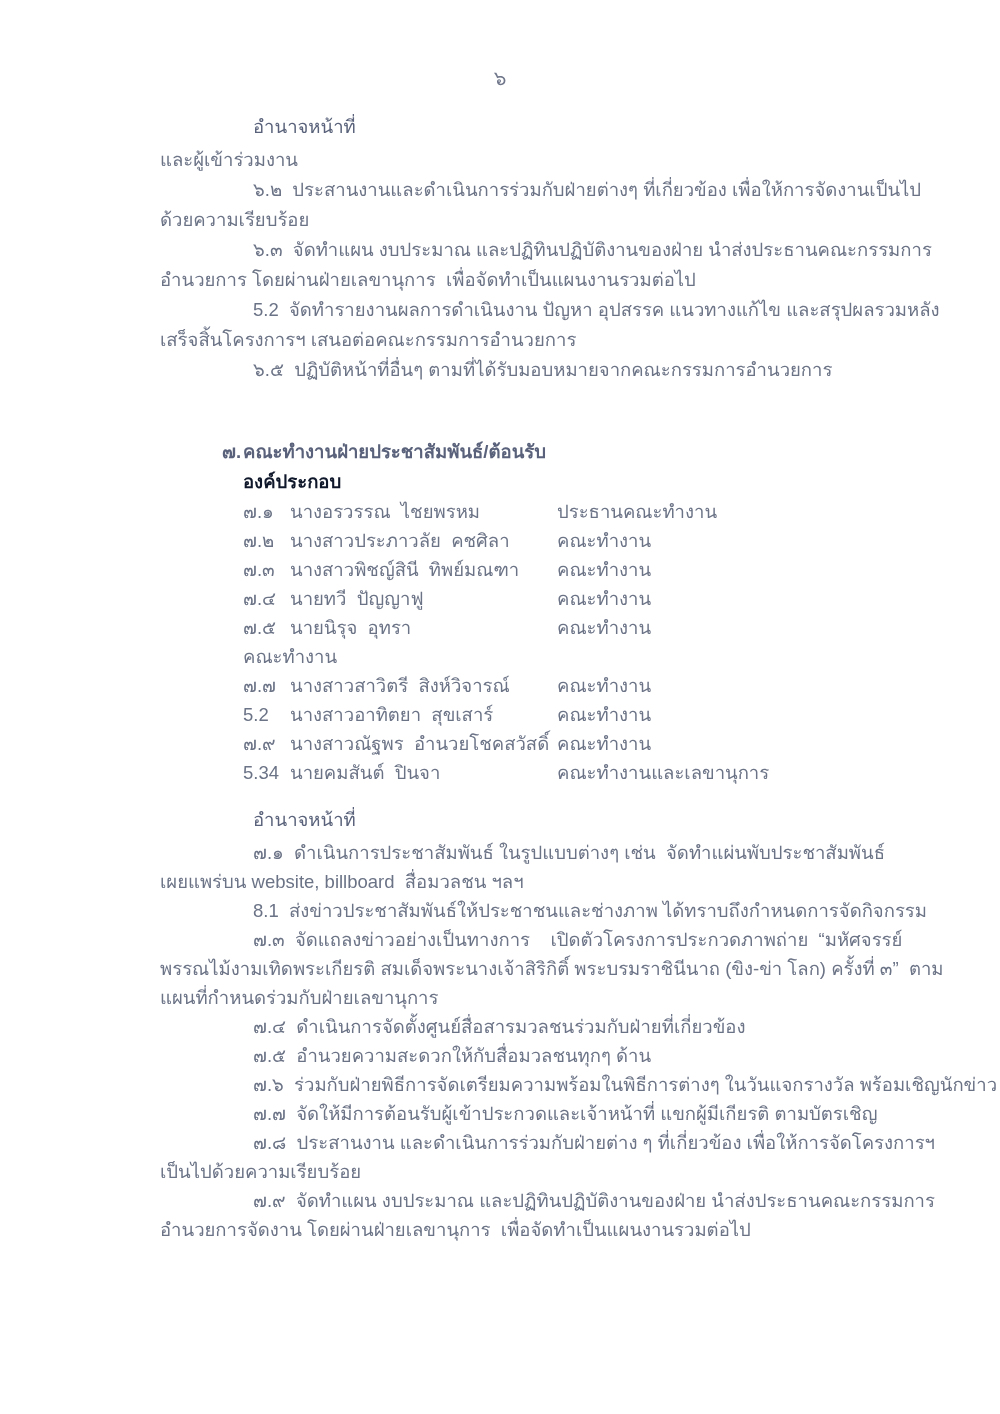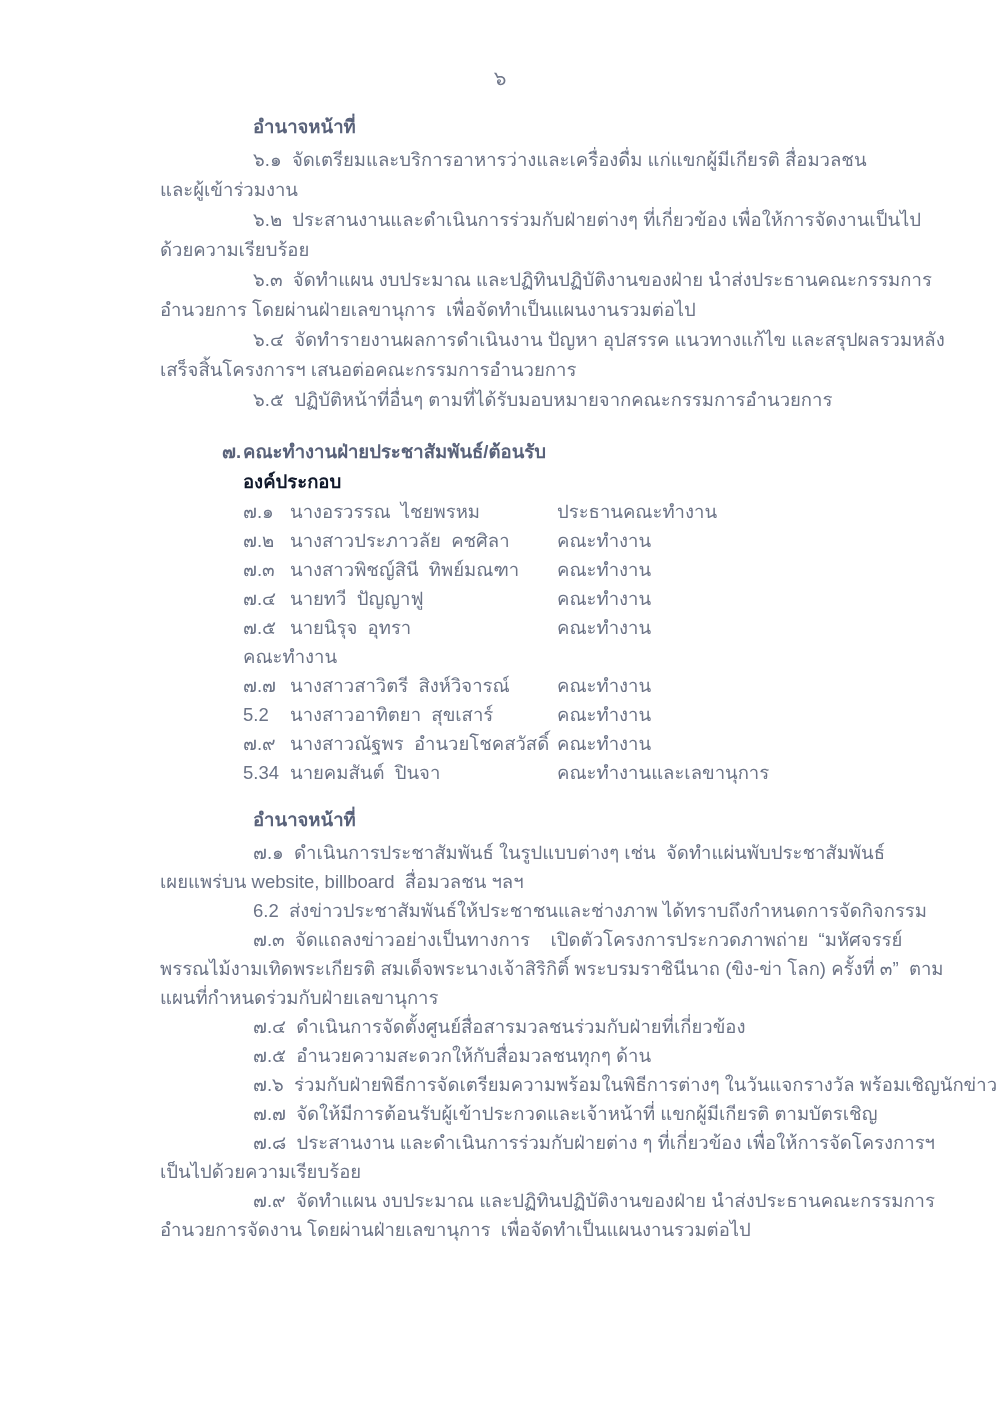--- a/index.html
+++ b/index.html
@@ -21,21 +21,21 @@
     width:1000px;
     text-align:center;
     font-size:20px;
     color:#70778a;
   }
   .block{position:absolute;left:160px;width:760px;}
   .b-sec6{top:112px;}
   .b-sec7comp{top:437px;}
   .b-sec7duties{top:805px;}
   .duties-heading{
-    font-weight:bold;
+    font-weight:normal;
     color:#59627a;
     padding-left:93px;
     height:33px;
     line-height:30px;
     white-space:pre;
   }
   .line{
     height:30px;
     line-height:30px;
     white-space:pre;
@@ -75,27 +75,26 @@
 </style>
 </head>
 <body>
 
 <div class="page">
 
   <div class="pageno">๖</div>
 
   <div class="block b-sec6">
     <div class="duties-heading">อำนาจหน้าที่</div>
-    <div class="line para">๖.๑  จัดเตรียมและบริการอาหารว่างและเครื่องดื่ม แก่แขกผู้มีเกียรติ สื่อมวลชน</div>
     <div class="line flush">และผู้เข้าร่วมงาน</div>
     <div class="line para">๖.๒  ประสานงานและดำเนินการร่วมกับฝ่ายต่างๆ ที่เกี่ยวข้อง เพื่อให้การจัดงานเป็นไป</div>
     <div class="line flush">ด้วยความเรียบร้อย</div>
     <div class="line para">๖.๓  จัดทำแผน งบประมาณ และปฏิทินปฏิบัติงานของฝ่าย นำส่งประธานคณะกรรมการ</div>
     <div class="line flush">อำนวยการ โดยผ่านฝ่ายเลขานุการ  เพื่อจัดทำเป็นแผนงานรวมต่อไป</div>
-    <div class="line para">๖.๔  จัดทำรายงานผลการดำเนินงาน ปัญหา อุปสรรค แนวทางแก้ไข และสรุปผลรวมหลัง</div>
+    <div class="line para">5.2  จัดทำรายงานผลการดำเนินงาน ปัญหา อุปสรรค แนวทางแก้ไข และสรุปผลรวมหลัง</div>
     <div class="line flush">เสร็จสิ้นโครงการฯ เสนอต่อคณะกรรมการอำนวยการ</div>
     <div class="line para">๖.๕  ปฏิบัติหน้าที่อื่นๆ ตามที่ได้รับมอบหมายจากคณะกรรมการอำนวยการ</div>
   </div>
 
   <div class="block b-sec7comp">
     <div class="sec-heading">
       <span class="sec-num">๗.</span>
       <span>คณะทำงานฝ่ายประชาสัมพันธ์/ต้อนรับ</span>
     </div>
     <div class="comp-heading">องค์ประกอบ</div>
@@ -138,21 +137,21 @@
     <div class="member-row">
       <span class="m-left"><span class="m-num">5.34</span><span class="m-name">นายคมสันต์  ปินจา</span></span>
       <span class="m-role">คณะทำงานและเลขานุการ</span>
     </div>
   </div>
 
   <div class="block b-sec7duties">
     <div class="duties-heading">อำนาจหน้าที่</div>
     <div class="line para">๗.๑  ดำเนินการประชาสัมพันธ์ ในรูปแบบต่างๆ เช่น  จัดทำแผ่นพับประชาสัมพันธ์</div>
     <div class="line flush">เผยแพร่บน website, billboard  สื่อมวลชน ฯลฯ</div>
-    <div class="line para">6.2  ส่งข่าวประชาสัมพันธ์ให้ประชาชนและช่างภาพ ได้ทราบถึงกำหนดการจัดกิจกรรม</div>
+    <div class="line para">8.1  ส่งข่าวประชาสัมพันธ์ให้ประชาชนและช่างภาพ ได้ทราบถึงกำหนดการจัดกิจกรรม</div>
     <div class="line para">๗.๓  จัดแถลงข่าวอย่างเป็นทางการ    เปิดตัวโครงการประกวดภาพถ่าย  “มหัศจรรย์</div>
     <div class="line flush">พรรณไม้งามเทิดพระเกียรติ สมเด็จพระนางเจ้าสิริกิติ์ พระบรมราชินีนาถ (ขิง-ข่า โลก) ครั้งที่ ๓”  ตาม</div>
     <div class="line flush">แผนที่กำหนดร่วมกับฝ่ายเลขานุการ</div>
     <div class="line para">๗.๔  ดำเนินการจัดตั้งศูนย์สื่อสารมวลชนร่วมกับฝ่ายที่เกี่ยวข้อง</div>
     <div class="line para">๗.๕  อำนวยความสะดวกให้กับสื่อมวลชนทุกๆ ด้าน</div>
     <div class="line para">๗.๖  ร่วมกับฝ่ายพิธีการจัดเตรียมความพร้อมในพิธีการต่างๆ ในวันแจกรางวัล พร้อมเชิญนักข่าว</div>
     <div class="line para">๗.๗  จัดให้มีการต้อนรับผู้เข้าประกวดและเจ้าหน้าที่ แขกผู้มีเกียรติ ตามบัตรเชิญ</div>
     <div class="line para">๗.๘  ประสานงาน และดำเนินการร่วมกับฝ่ายต่าง ๆ ที่เกี่ยวข้อง เพื่อให้การจัดโครงการฯ</div>
     <div class="line flush">เป็นไปด้วยความเรียบร้อย</div>
     <div class="line para">๗.๙  จัดทำแผน งบประมาณ และปฏิทินปฏิบัติงานของฝ่าย นำส่งประธานคณะกรรมการ</div>

